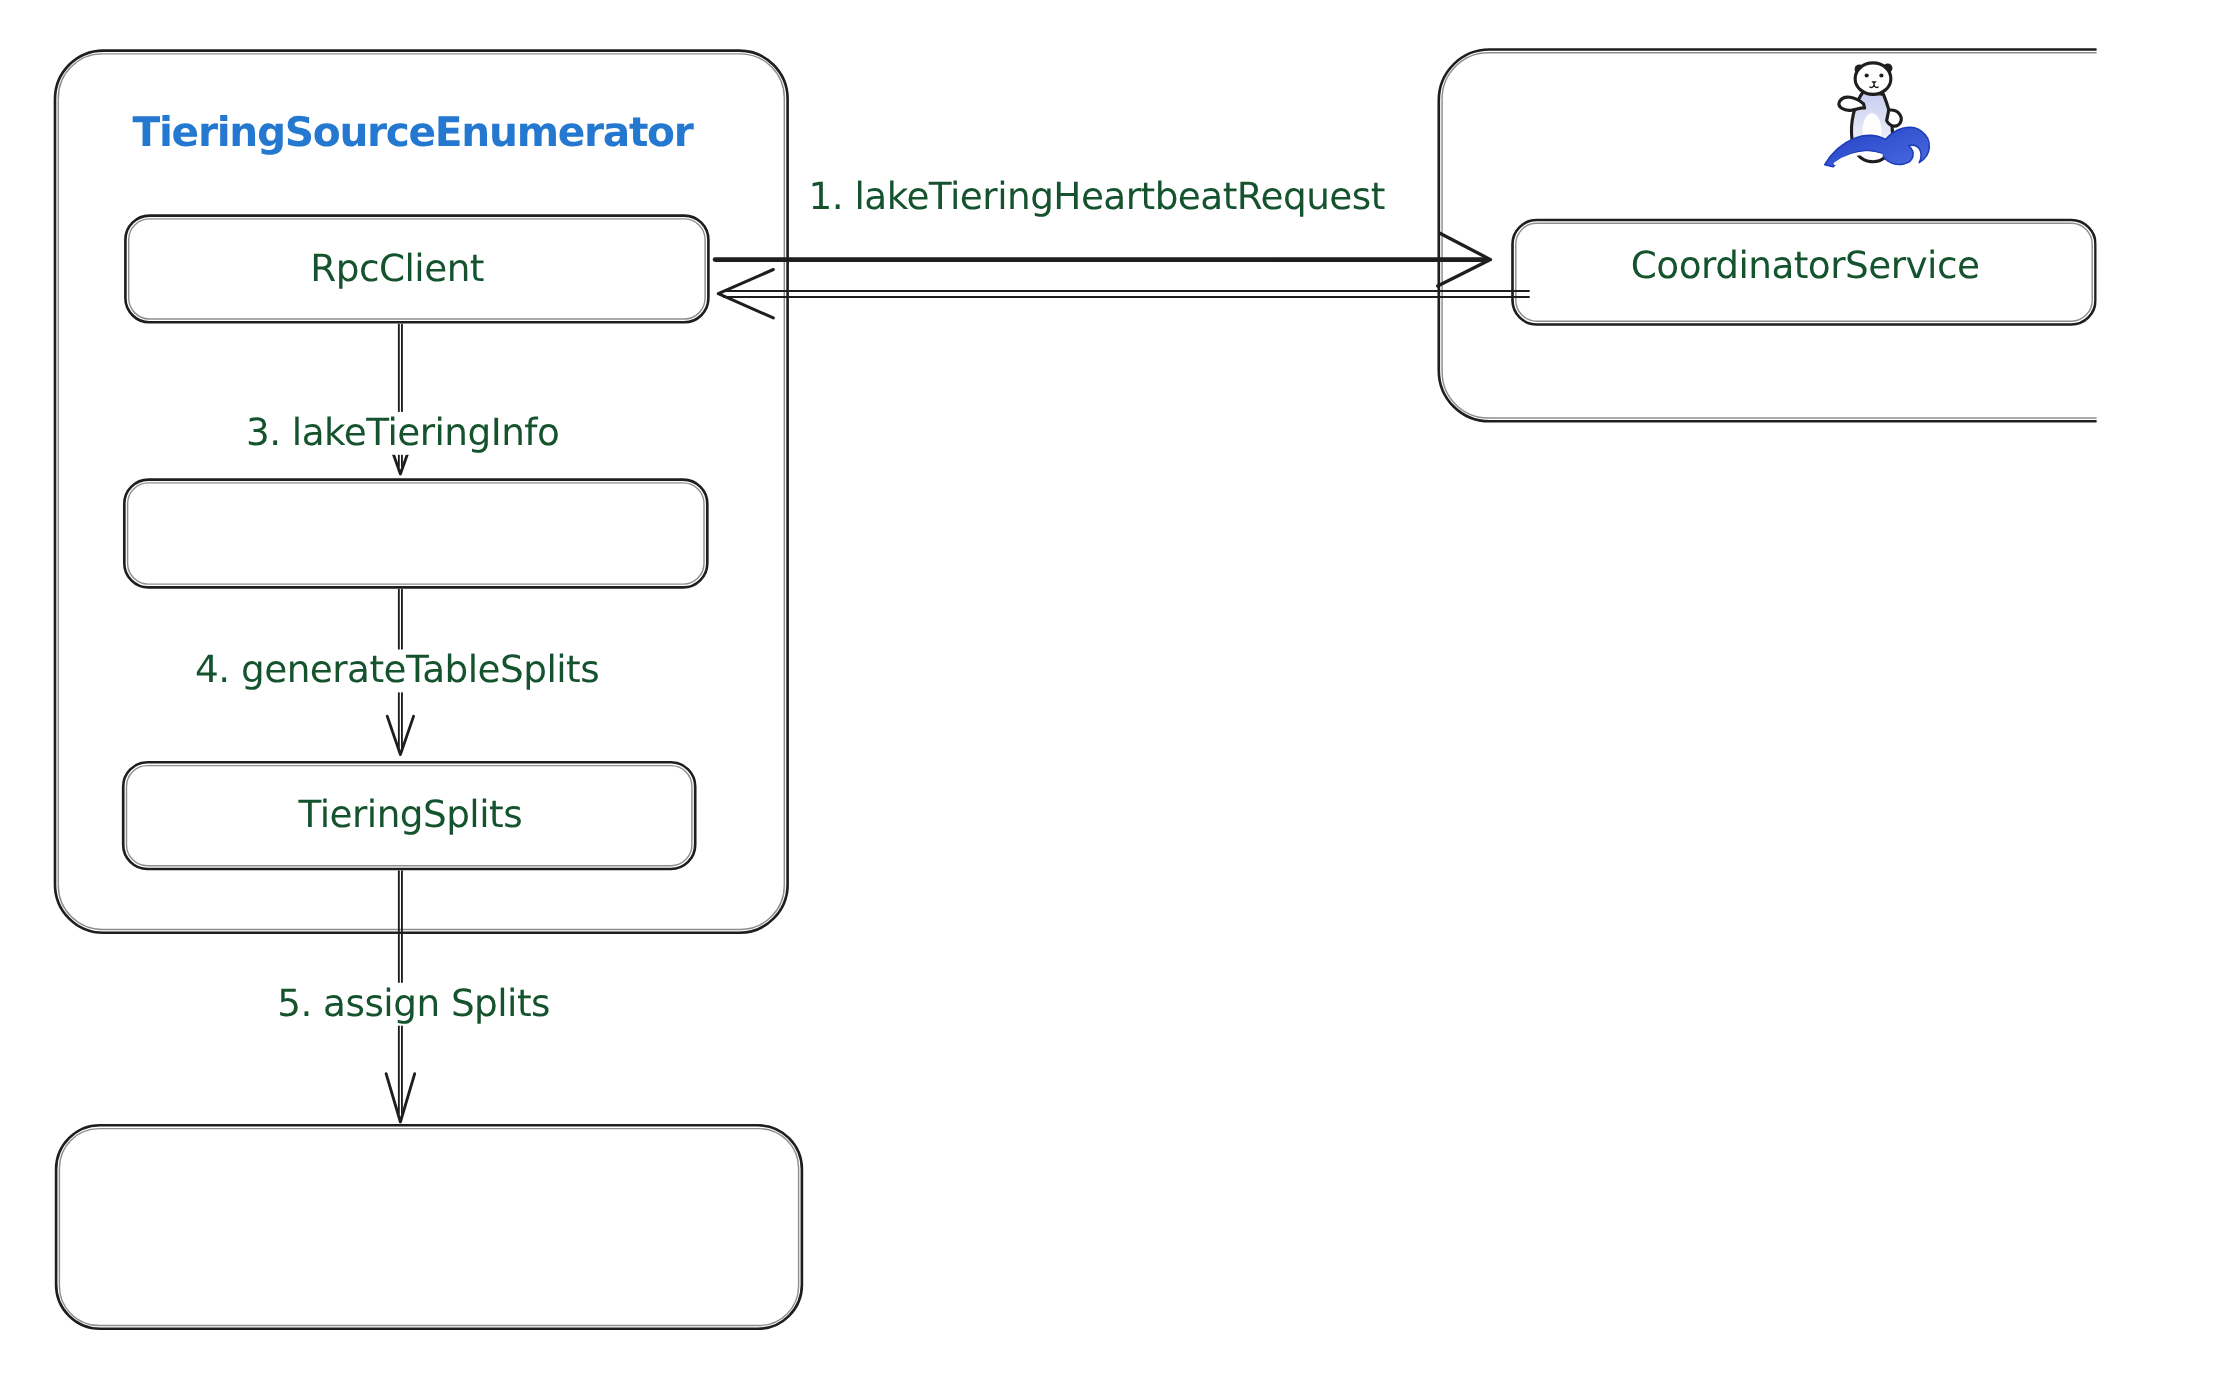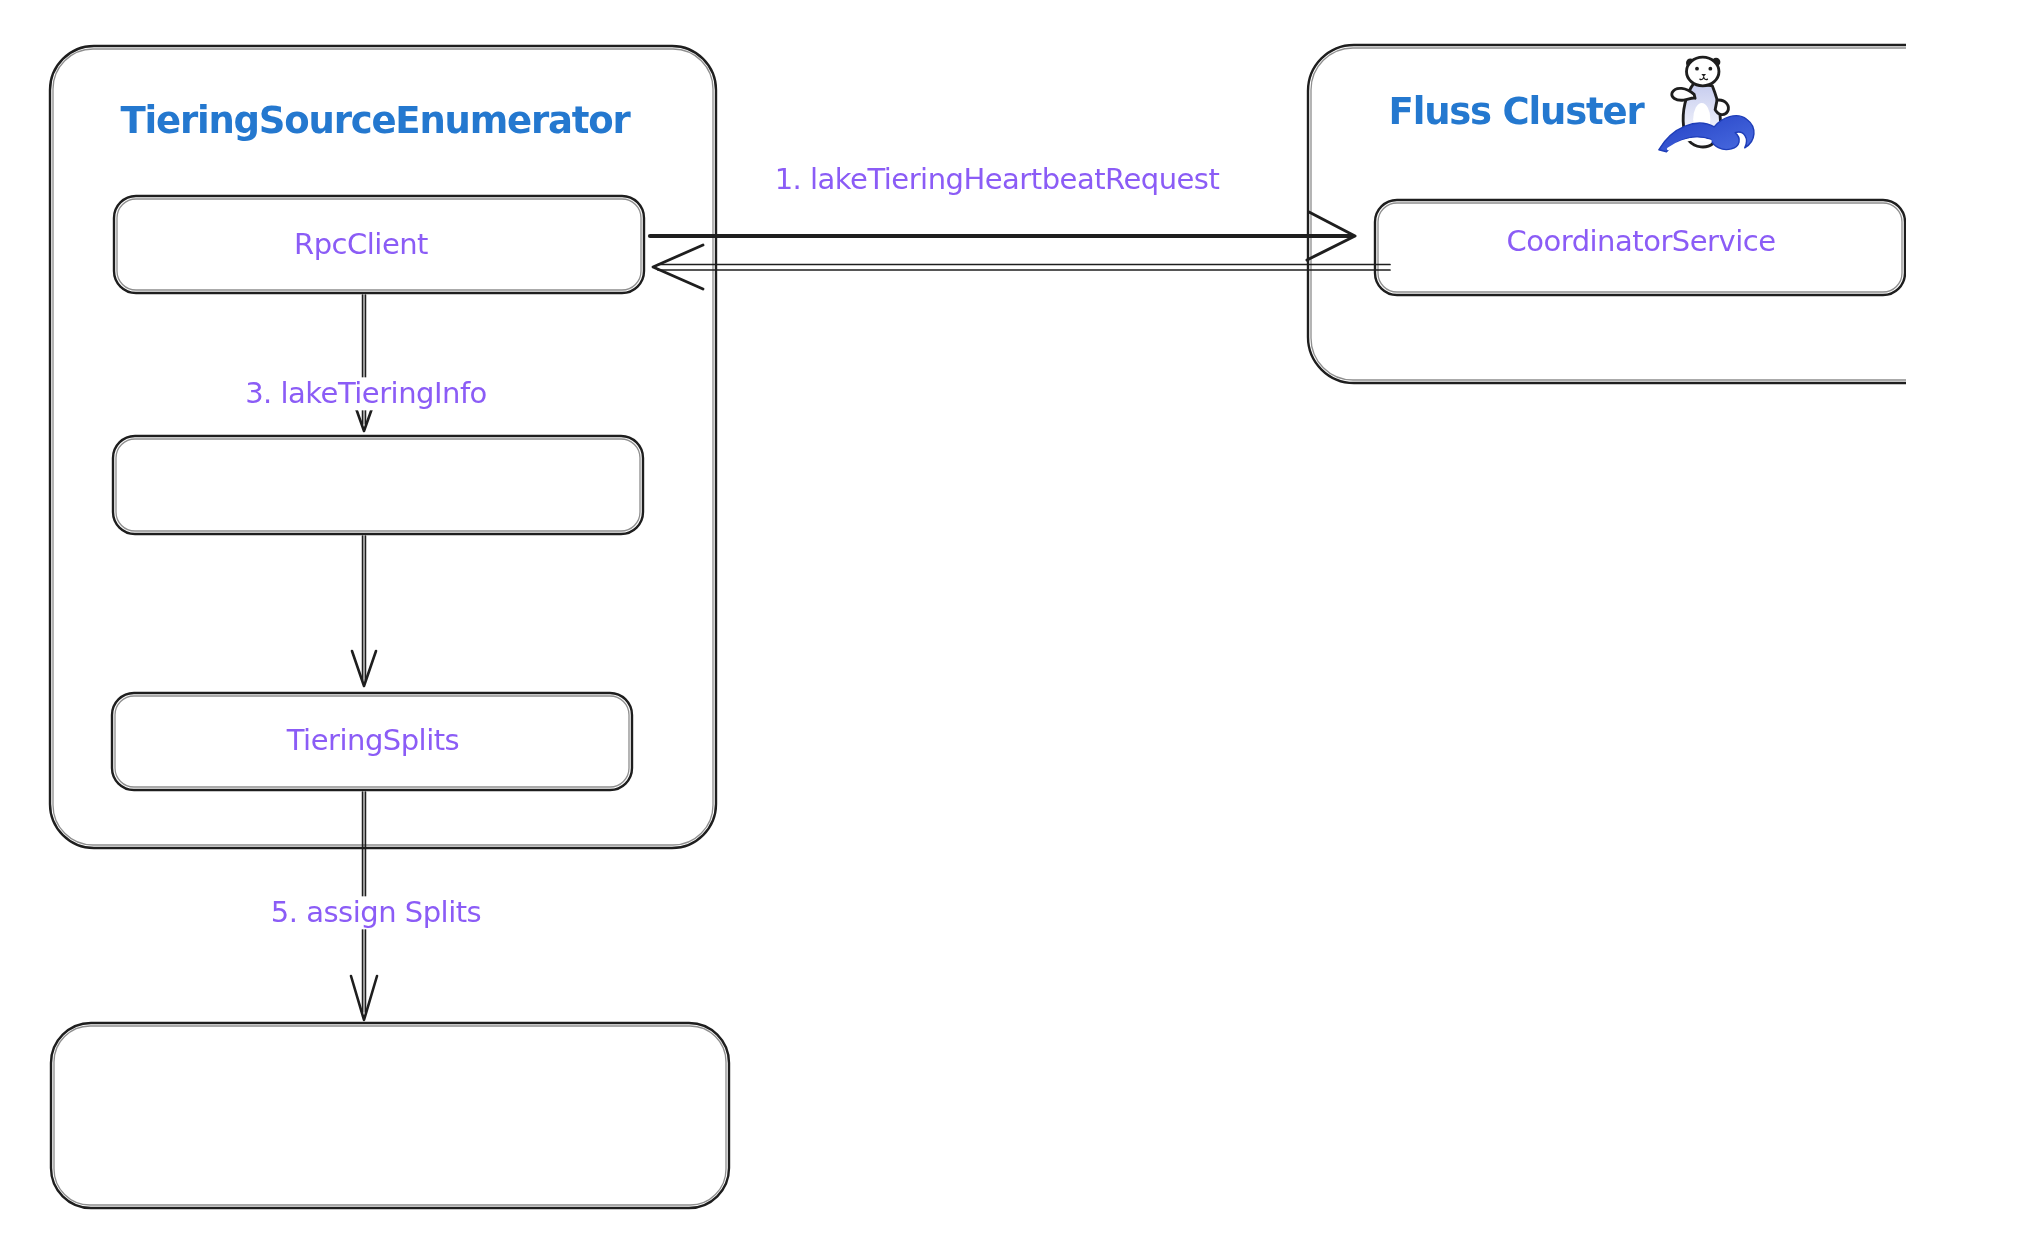--- a/index.html
+++ b/index.html
@@ -6,21 +6,21 @@
   .canvas{
     position:relative;width:1906px;height:1252px;background:#ffffff;overflow:hidden;
     font-family:"DejaVu Sans",sans-serif;color:#1e1e1e;
   }
   svg.strokes{position:absolute;left:0;top:0;width:2030px;height:1252px;}
   .bx{fill:none;stroke:#1e1e1e;stroke-width:2.4;}
   .bx2{fill:none;stroke:#1e1e1e;stroke-width:1.3;opacity:.5;}
   .ln{fill:none;stroke:#1e1e1e;stroke-linecap:round;stroke-linejoin:round;}
   .lbl{
     position:absolute;transform:translate(-50%,-50%);white-space:nowrap;
-    font-size:29px;letter-spacing:-0.5px;line-height:1.15;color:#8b5cf6;
+    font-size:34px;letter-spacing:-0.5px;line-height:1.15;color:#14532d;
     background:#ffffff;padding:0 6px;
   }
   .title{
     font-size:37px;font-weight:bold;letter-spacing:-1.2px;color:#2478cf;
     background:transparent;
   }
   .logo{position:absolute;left:1655px;top:50px;width:105px;height:106px;}
 </style>
 </head>
 <body>
@@ -118,23 +118,23 @@
     <path d="M48.5,24.5 L53.5,24.5 L51,27.5 Z" fill="#1e1e1e"></path>
     <path d="M51,27.5 C51,30 48.5,31 47,30 M51,27.5 C51,30 53.5,31 55,30" fill="none" stroke="#1e1e1e" stroke-width="1.3" stroke-linecap="round"></path>
 
     <path d="M4,104 C18,80 44,70 62,80 C70,70 86,64 96,72 C107,80 106,95 94,102
              C99,92 93,83 84,86 C91,92 89,101 80,103 C70,106 61,100 58,93
              C42,87 24,92 12,106 Z" fill="url(#waveG)" stroke="#1e3db8" stroke-width="1.5" stroke-linejoin="round"></path>
     <path d="M14,103 C28,93 44,91 58,95" fill="none" stroke="#ffffff" stroke-width="3" stroke-linecap="round"></path>
   </svg>
 
   <div class="lbl title" style="left:375px;top:121px;">TieringSourceEnumerator</div>
-  <div class="lbl title" style="left:1516px;top:112px;">Fluss Cluster</div>
 
   <div class="lbl" style="left:361px;top:245px;">RpcClient</div>
   <div class="lbl" style="left:1641px;top:242px;">CoordinatorService</div>
   <div class="lbl" style="left:373px;top:741px;">TieringSplits</div>
 
   <div class="lbl" style="left:997px;top:180px;">1. lakeTieringHeartbeatRequest</div>
   <div class="lbl" style="left:366px;top:362px;margin-top:32px;">3. lakeTieringInfo</div>
+  <div class="lbl" style="left:361px;top:610px;">4. generateTableSplits</div>
   <div class="lbl" style="left:376px;top:913px;">5. assign Splits</div>
 
 </div>
 
 </body></html>

